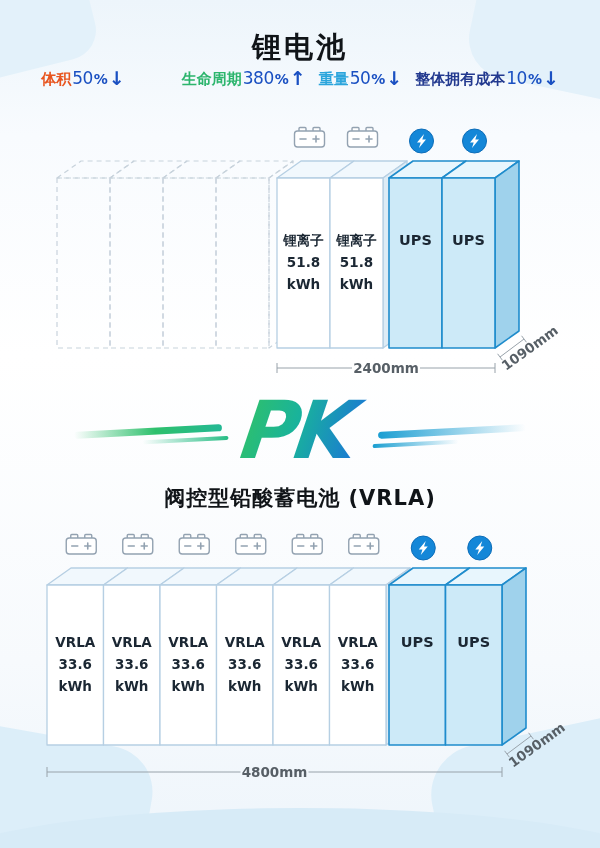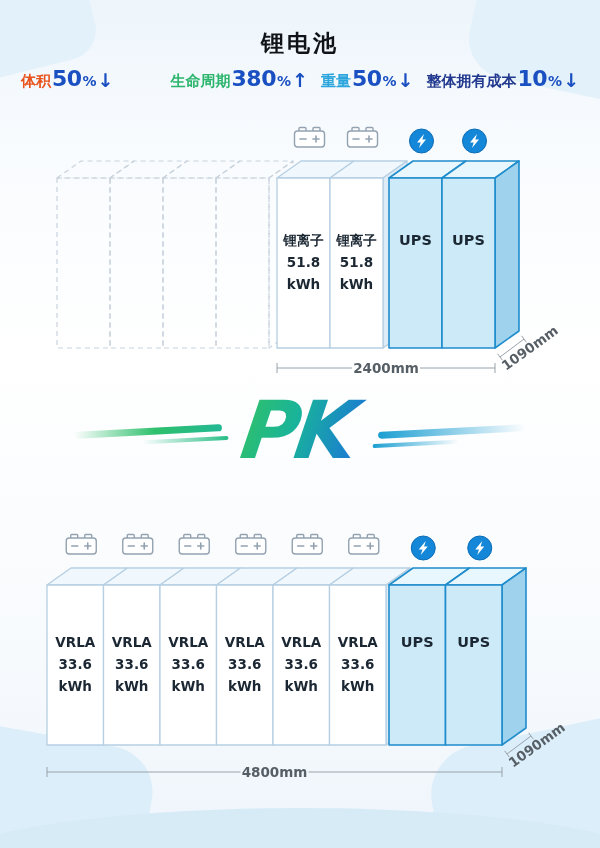--- a/index.html
+++ b/index.html
@@ -9,29 +9,29 @@
     font-family:"DejaVu Sans","Liberation Sans",sans-serif;
   }
   .blob{position:absolute;z-index:0;}
   .blob-tl{width:150px;height:120px;left:-60px;top:-48px;border-radius:30px;transform:rotate(-14deg);background:#e3f1fa;}
   .blob-tr{width:200px;height:150px;right:-75px;top:-58px;border-radius:40px;transform:rotate(12deg);background:#e3f1fa;}
   .blob-bl{width:230px;height:190px;left:-85px;bottom:-75px;border-radius:46px;transform:rotate(10deg);background:#dceef9;}
   .blob-br{width:250px;height:200px;right:-90px;bottom:-80px;border-radius:50px;transform:rotate(-12deg);background:#dceef9;}
   .bottom-band{position:absolute;left:-12%;bottom:-84px;width:124%;height:124px;border-radius:50%;background:#d7ebf7;z-index:0;}
 
   .title-top{position:absolute;top:28px;left:0;width:100%;text-align:center;
-    font-size:23px;font-weight:700;color:#101418;letter-spacing:3px;z-index:2;}
+    font-size:29px;font-weight:700;color:#101418;letter-spacing:3px;z-index:2;}
   .title-bottom{position:absolute;top:484px;left:0;width:100%;text-align:center;
     font-size:21px;font-weight:700;color:#101418;letter-spacing:1px;z-index:2;}
 
   .stats{position:absolute;top:66px;left:0;width:100%;display:flex;justify-content:center;
     align-items:baseline;gap:13px;z-index:2;white-space:nowrap;}
   .stat{display:flex;align-items:baseline;gap:1px;}
   .stat-label{font-size:15px;font-weight:700;}
-  .stat-value{font-size:22px;font-weight:700;letter-spacing:-0.5px;}
+  .stat-value{font-size:17px;font-weight:400;letter-spacing:-0.5px;}
   .stat-unit{font-size:14px;font-weight:700;}
   .stat-arrow{font-size:19px;font-weight:700;position:relative;top:1px;}
 
   svg.diagram{position:absolute;left:0;z-index:1;}
   #top-svg{top:100px;}
   #bottom-svg{top:515px;}
 
   .pk-row{position:absolute;top:394px;left:0;width:100%;display:flex;justify-content:center;
     align-items:center;gap:16px;z-index:2;}
   .pk-text{
@@ -169,20 +169,21 @@
         <text transform="translate(506,371) rotate(-36)" font-size="13.5" font-weight="700" fill="#575f66">1090mm</text>
       </g>
     </svg>
 
   <div class="pk-row">
     <div class="pk-line left"></div>
     <div class="pk-text">PK</div>
     <div class="pk-line right"></div>
   </div>
 
+  <div class="title-bottom">阀控型铅酸蓄电池 (VRLA)</div>
 
   <svg id="bottom-svg" class="diagram" width="600" height="300" viewBox="0 515 600 300">
       <g>
         <polygon stroke="#b6cfe3" stroke-width="1.3" stroke-linejoin="round" fill="#f1f8fd" points="47,585 71,568 127.5,568 103.5,585"></polygon>
         <rect stroke="#b6cfe3" stroke-width="1.3" stroke-linejoin="round" fill="#ffffff" x="47" y="585" width="56.5" height="160"></rect>
         <text x="75.25" y="647" text-anchor="middle" font-size="13.5" font-weight="600" fill="#1b2733">VRLA</text>
         <text x="75.25" y="669" text-anchor="middle" font-size="13.5" font-weight="600" fill="#1b2733">33.6</text>
         <text x="75.25" y="691" text-anchor="middle" font-size="13.5" font-weight="600" fill="#1b2733">kWh</text>
       </g>
       <g>

